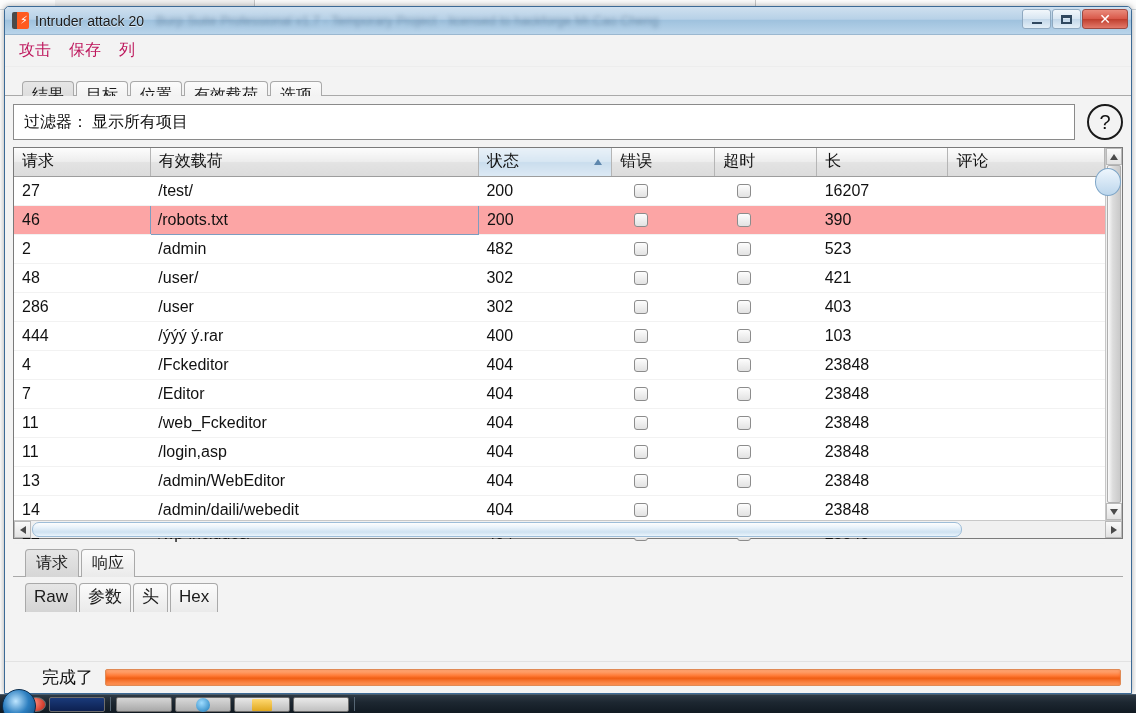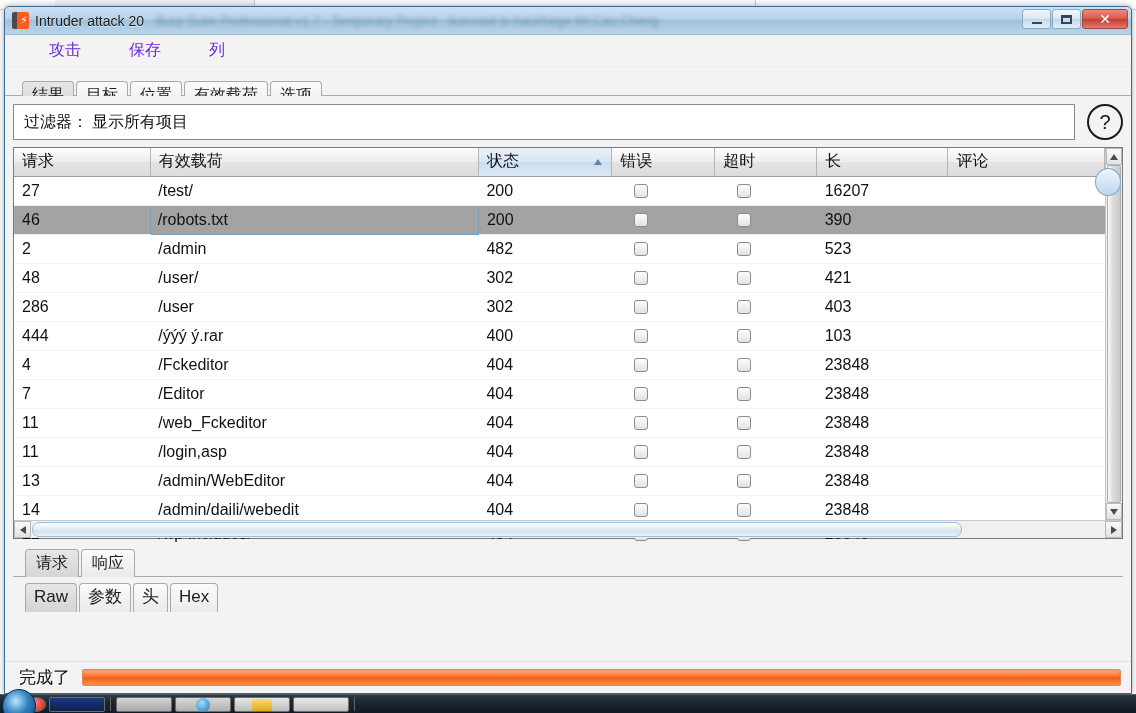--- a/index.html
+++ b/index.html
@@ -83,21 +83,21 @@
   }
   .wbtn .min-glyph { display:block; width:10px; height:2px; background:#30485f; margin-top:7px;}
   .wbtn .max-glyph { display:block; width:11px; height:9px; border:2px solid #30485f; border-top-width:3px;}
 
   
   #menubar {
     height: 32px; background: #f3f3f3;
     display: flex; align-items: center; padding-left: 12px; gap: 14px;
     border-bottom: 1px solid #ededed;
   }
-  .menu-item { font-size: 16px; color: #6d28d9; cursor: default; padding: 2px 2px; margin-left: 30px; }
+  .menu-item { font-size: 16px; color: #be185d; cursor: default; padding: 2px 2px; }
 
   
   #toptabs {
     height: 29px; background: #f3f3f3;
     display: flex; align-items: flex-end; padding-left: 17px;
     border-bottom: 1px solid #a9a9a9; position: relative;
   }
   .ttab {
     font-size: 16px; color: #1c1c1c;
     padding: 2px 9px 3px 9px; margin-right: 2px;
@@ -166,21 +166,21 @@
     position: absolute; right: 9px; top: 11px;
     width: 0; height: 0;
     border-left: 4px solid transparent; border-right: 4px solid transparent;
     border-bottom: 6px solid #5e87ad;
   }
   tbody td {
     height: 29px; font-size: 16px; color: #111;
     padding: 0 0 0 8px; white-space: nowrap; overflow: hidden;
     border-bottom: 1px solid #f2f2f2;
   }
-  tbody tr.selected td { background: #a3a3a3; }
+  tbody tr.selected td { background: #fca5a5; }
   tbody tr.selected td.payload-cell {
     border: 1px solid #7d9dc0; padding-left: 7px;
   }
   tbody tr.clipped td { height: 14px; overflow: hidden; }
 
   .cb {
     width: 14px; height: 14px; display: inline-block;
     border: 1px solid #8c8c8c; border-radius: 3px;
     background: linear-gradient(to bottom,#fdfdfd 0,#e2e2e2 100%);
     vertical-align: -2px;
@@ -263,21 +263,21 @@
   .stab.active { background: linear-gradient(to bottom,#e6e6e6 0,#d4d4d4 100%); }
 
   
   #statusbar {
     position: absolute; left: 0; bottom: 0;
     width: 1128px; height: 32px;
     background: #f3f3f3;
     display: flex; align-items: center; padding-left: 14px;
     border-top: 1px solid #e2e2e2;
   }
-  #statustext { font-size: 17px; color: #111; margin-right: 12px; white-space: nowrap; }
+  #statustext { font-size: 17px; color: #111; margin-right: 12px; white-space: nowrap; margin-left: 23px; }
   #progressbar {
     flex: 1; height: 17px; margin-right: 12px;
     border: 1px solid #e08a55; border-radius: 2px;
     background: linear-gradient(to bottom,#ffb184 0,#ff7a36 38%,#f05e15 55%,#ff9a60 100%);
     box-shadow: 0 0 3px rgba(240,100,30,.6) inset;
   }
 
   
   #taskbar {
     position: absolute; left: 0; bottom: 0; width: 1136px; height: 19px;

